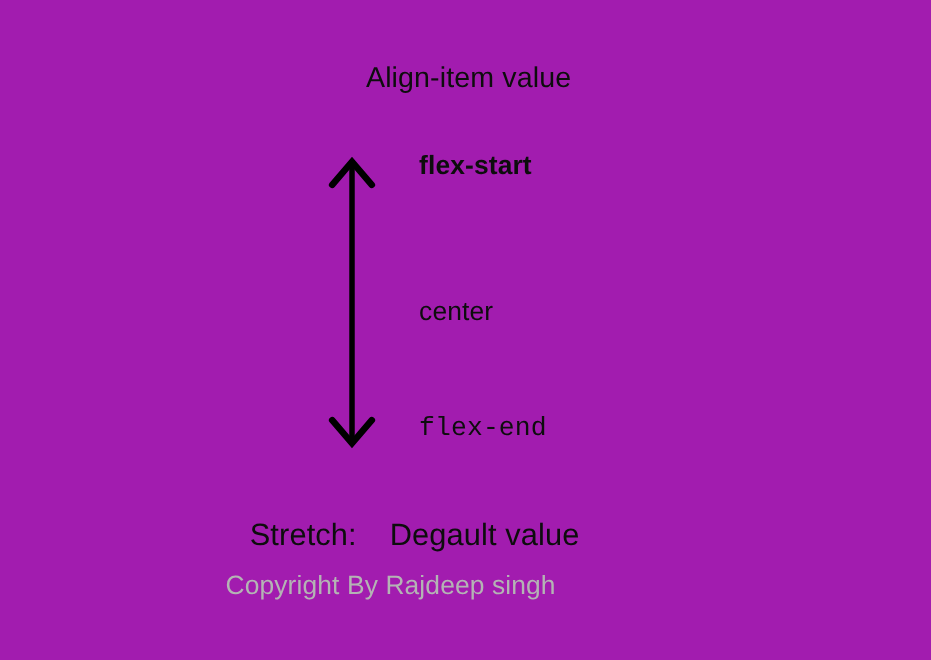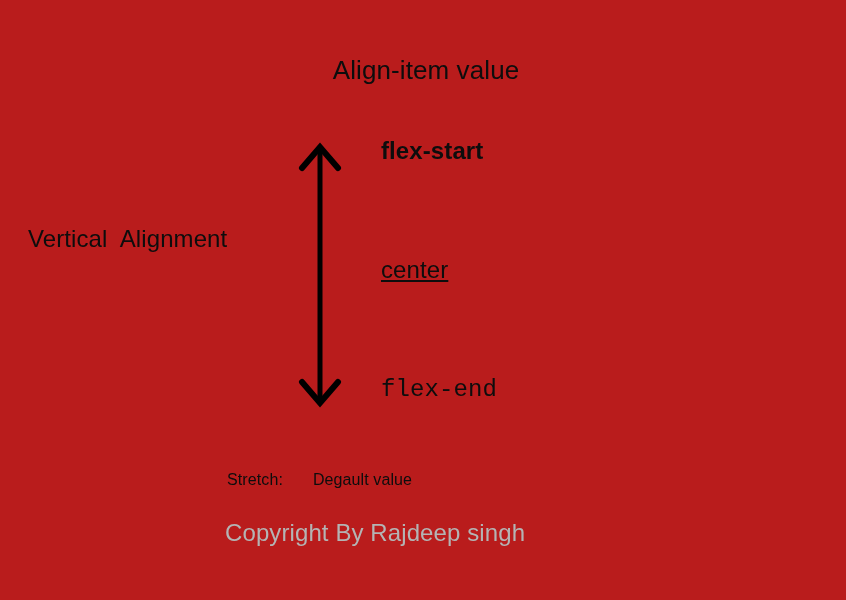--- a/index.html
+++ b/index.html
@@ -9,21 +9,21 @@
     background: #ffffff;
   }
   body {
     font-family: "Liberation Sans", sans-serif;
     -webkit-font-smoothing: antialiased;
   }
   #canvas {
     position: relative;
     width: 846px;
     height: 600px;
-    background: #b91c1c;
+    background: #a21caf;
     overflow: hidden;
   }
 
   .txt {
     position: absolute;
     white-space: pre;
     color: #0d0d0d;
     font-family: "Liberation Sans", sans-serif;
     font-weight: 400;
     line-height: 1.0;
@@ -56,48 +56,47 @@
     width: 64px;
     height: 286px;
   }
 
   
   .value-label {
     font-size: 24px;
     left: 381px;
   }
   #label-flex-start { top: 139px; font-weight: bold; }
-  #label-center     { top: 258px; text-decoration: underline; }
+  #label-center     { top: 272px; }
   #label-flex-end   { top: 378px; font-family: Liberation Mono, monospace; }
 
   
   #axis-caption {
     left: 28px;
     top: 227px;
     font-size: 24px;
   }
 
   
   #stretch-row {
     left: 227px;
     top: 472px;
-    font-size: 16px;
+    font-size: 28px;
   }
   #stretch-row .gap {
     display: inline-block;
     width: 30px;
   }
 
   
   #copyright {
     left: 205px;
     top: 521px;
     font-size: 24px;
     color: #b4b4b4;
-    margin-left: 20px;
   }
 </style>
 </head>
 <body>
 
 <div id="canvas">
 
   <div class="txt" id="title"><span class="title-inner">Align-item value</span></div>
 
   <div id="axis-arrow">
@@ -110,19 +109,18 @@
       <path d="M 14 250 L 32 271 L 50 250" fill="none" stroke="#000000" stroke-width="6" stroke-linecap="round" stroke-linejoin="miter"></path>
     </svg>
   </div>
 
   <div class="txt value-label" id="label-flex-start">flex-start</div>
 
   <div class="txt value-label" id="label-center">center</div>
 
   <div class="txt value-label" id="label-flex-end">flex-end</div>
 
-  <div class="txt" id="axis-caption">Vertical  Alignment</div>
 
   <div class="txt" id="stretch-row"><span>Stretch:</span><span class="gap"></span><span>Degault value</span></div>
 
   <div class="txt" id="copyright">Copyright By Rajdeep singh</div>
 
 </div>
 
 </body></html>

